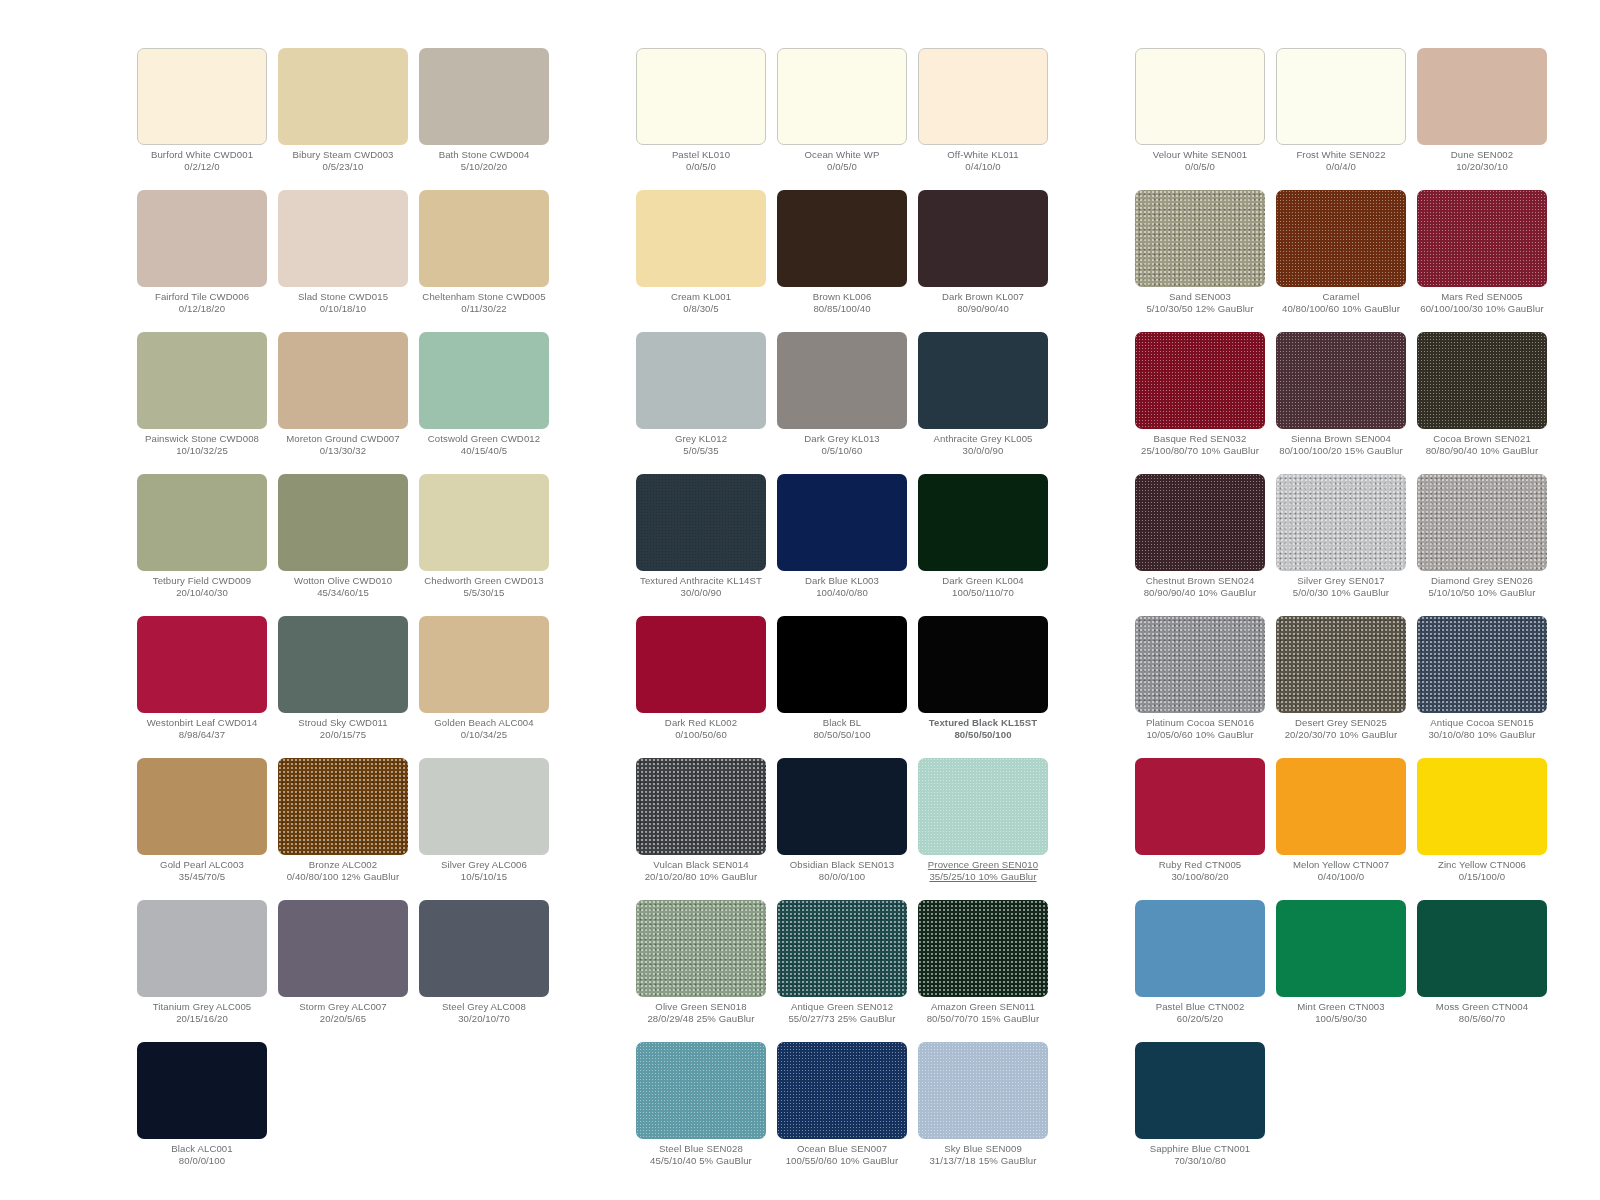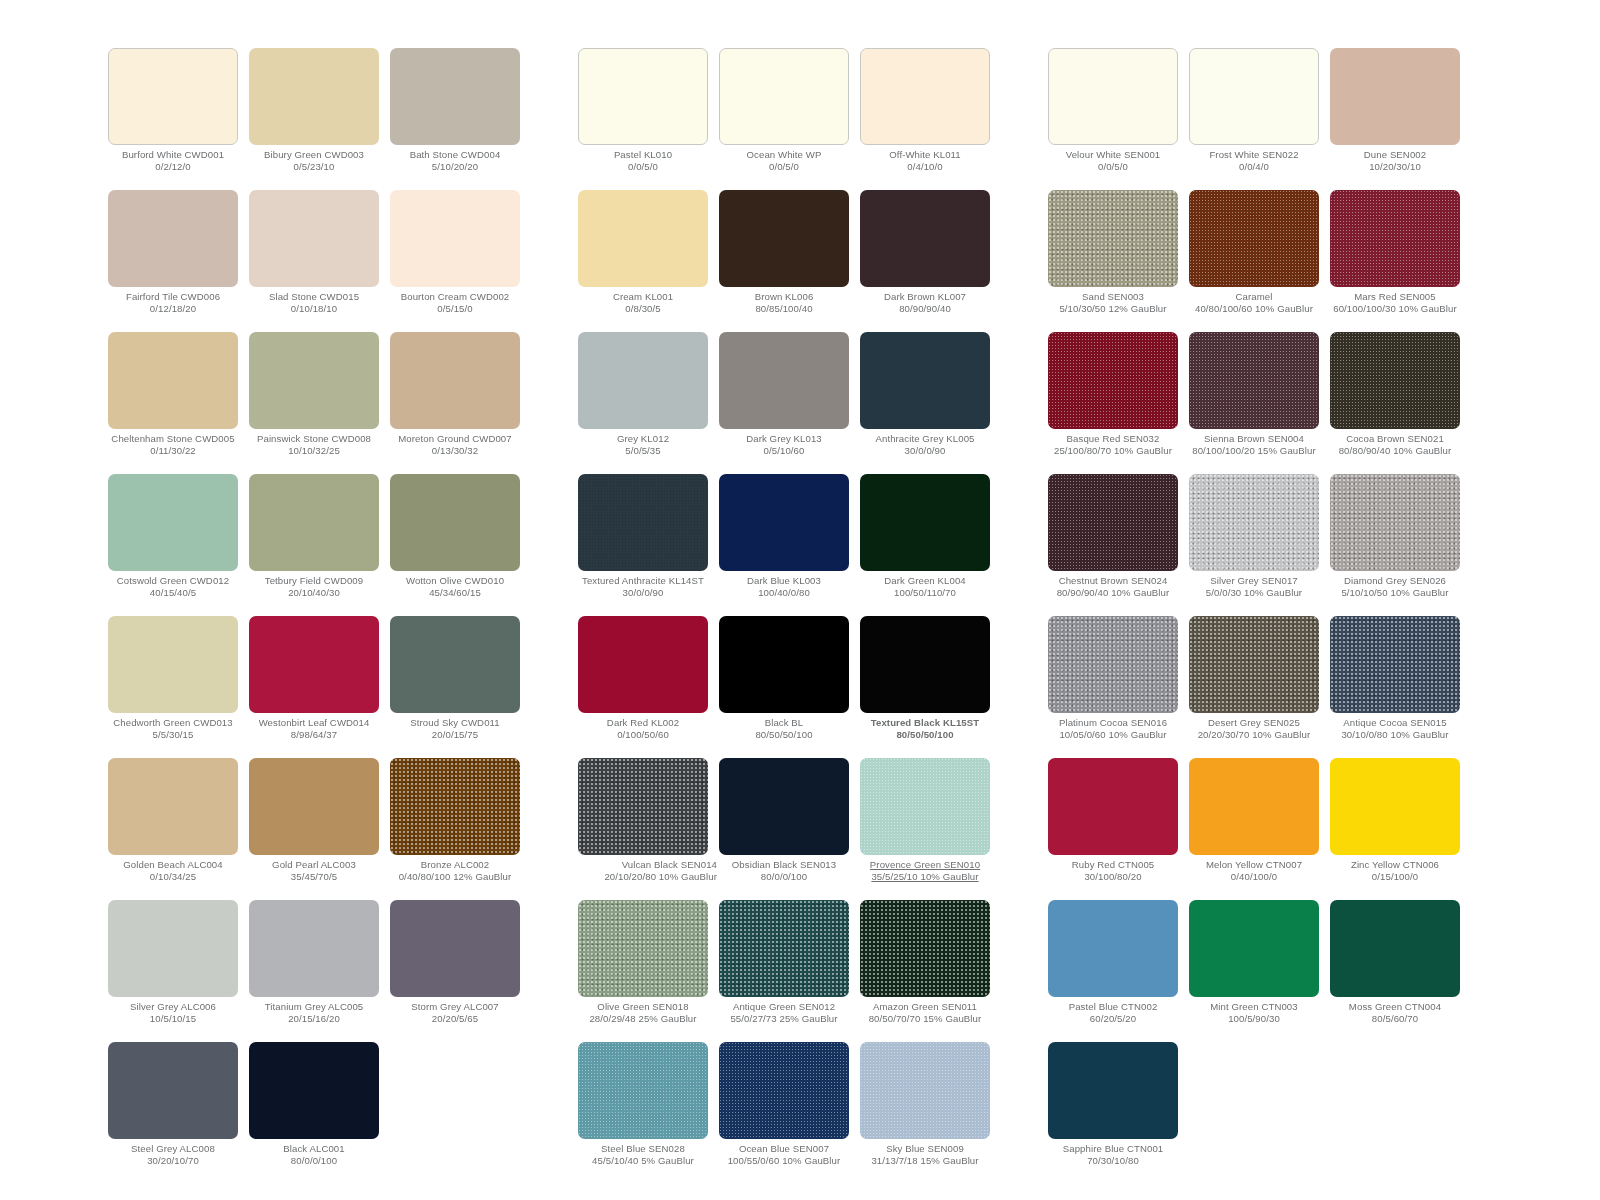--- a/index.html
+++ b/index.html
@@ -30,20 +30,21 @@
   }
   .group {
     display: flex;
     flex-direction: column;
   }
   .grid {
     display: grid;
     grid-template-columns: repeat(3, 130px);
     column-gap: 11px;
     row-gap: 0px;
+    margin-left: 29px;
   }
   .cell {
     width: 130px;
     height: 142px;
     display: flex;
     flex-direction: column;
     align-items: center;
     box-sizing: border-box;
   }
   .cell.empty .chip,
@@ -112,21 +113,21 @@
           <div class="cell">
             <div class="chip outlined" style="background: rgb(251, 240, 218);"></div>
             <div class="caption" style="color: rgb(109, 111, 113);">
               <span class="nm">Burford White CWD001</span>
               <span class="cd">0/2/12/0</span>
             </div>
           </div>
           <div class="cell">
             <div class="chip" style="background: rgb(227, 211, 171);"></div>
             <div class="caption" style="color: rgb(109, 111, 113);">
-              <span class="nm">Bibury Green CWD003</span>
+              <span class="nm">Bibury Steam CWD003</span>
               <span class="cd">0/5/23/10</span>
             </div>
           </div>
           <div class="cell">
             <div class="chip" style="background: rgb(192, 183, 171);"></div>
             <div class="caption" style="color: rgb(109, 111, 113);">
               <span class="nm">Bath Stone CWD004</span>
               <span class="cd">5/10/20/20</span>
             </div>
           </div>
@@ -135,27 +136,20 @@
             <div class="caption" style="color: rgb(109, 111, 113);">
               <span class="nm">Fairford Tile CWD006</span>
               <span class="cd">0/12/18/20</span>
             </div>
           </div>
           <div class="cell">
             <div class="chip" style="background: rgb(226, 211, 198);"></div>
             <div class="caption" style="color: rgb(109, 111, 113);">
               <span class="nm">Slad Stone CWD015</span>
               <span class="cd">0/10/18/10</span>
-            </div>
-          </div>
-          <div class="cell">
-            <div class="chip" style="background: rgb(251, 234, 218);"></div>
-            <div class="caption" style="color: rgb(109, 111, 113);">
-              <span class="nm">Bourton Cream CWD002</span>
-              <span class="cd">0/5/15/0</span>
             </div>
           </div>
           <div class="cell">
             <div class="chip" style="background: rgb(216, 195, 155);"></div>
             <div class="caption" style="color: rgb(109, 111, 113);">
               <span class="nm">Cheltenham Stone CWD005</span>
               <span class="cd">0/11/30/22</span>
             </div>
           </div>
           <div class="cell">
@@ -389,21 +383,21 @@
             </div>
             <div class="caption" style="color: rgb(109, 111, 113); font-weight: bold;">
               <span class="nm">Textured Black KL15ST</span>
               <span class="cd">80/50/50/100</span>
             </div>
           </div>
           <div class="cell">
             <div class="chip" style="background: rgb(62, 65, 68);">
               <div class="tex tex-coarse"></div>
             </div>
-            <div class="caption" style="color: rgb(109, 111, 113); text-align: right;">
+            <div class="caption" style="color: rgb(109, 111, 113);">
               <span class="nm">Vulcan Black SEN014</span>
               <span class="cd">20/10/20/80 10% GauBlur</span>
             </div>
           </div>
           <div class="cell">
             <div class="chip" style="background: rgb(13, 26, 44);"></div>
             <div class="caption" style="color: rgb(109, 111, 113);">
               <span class="nm">Obsidian Black SEN013</span>
               <span class="cd">80/0/0/100</span>
             </div>

